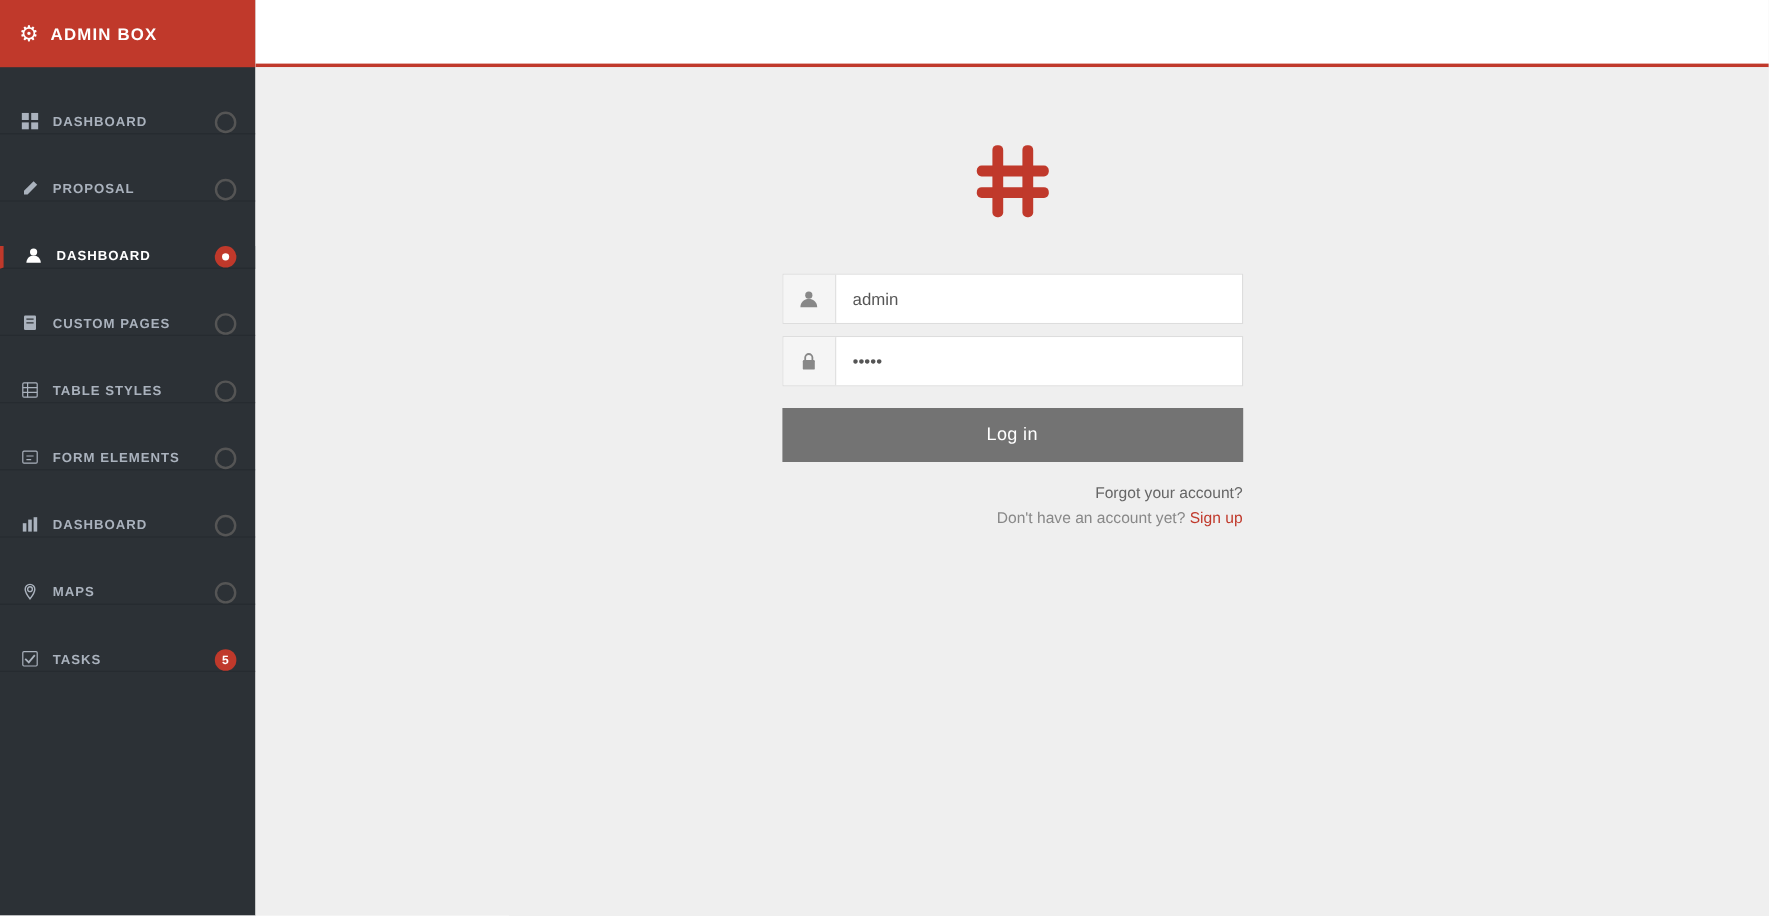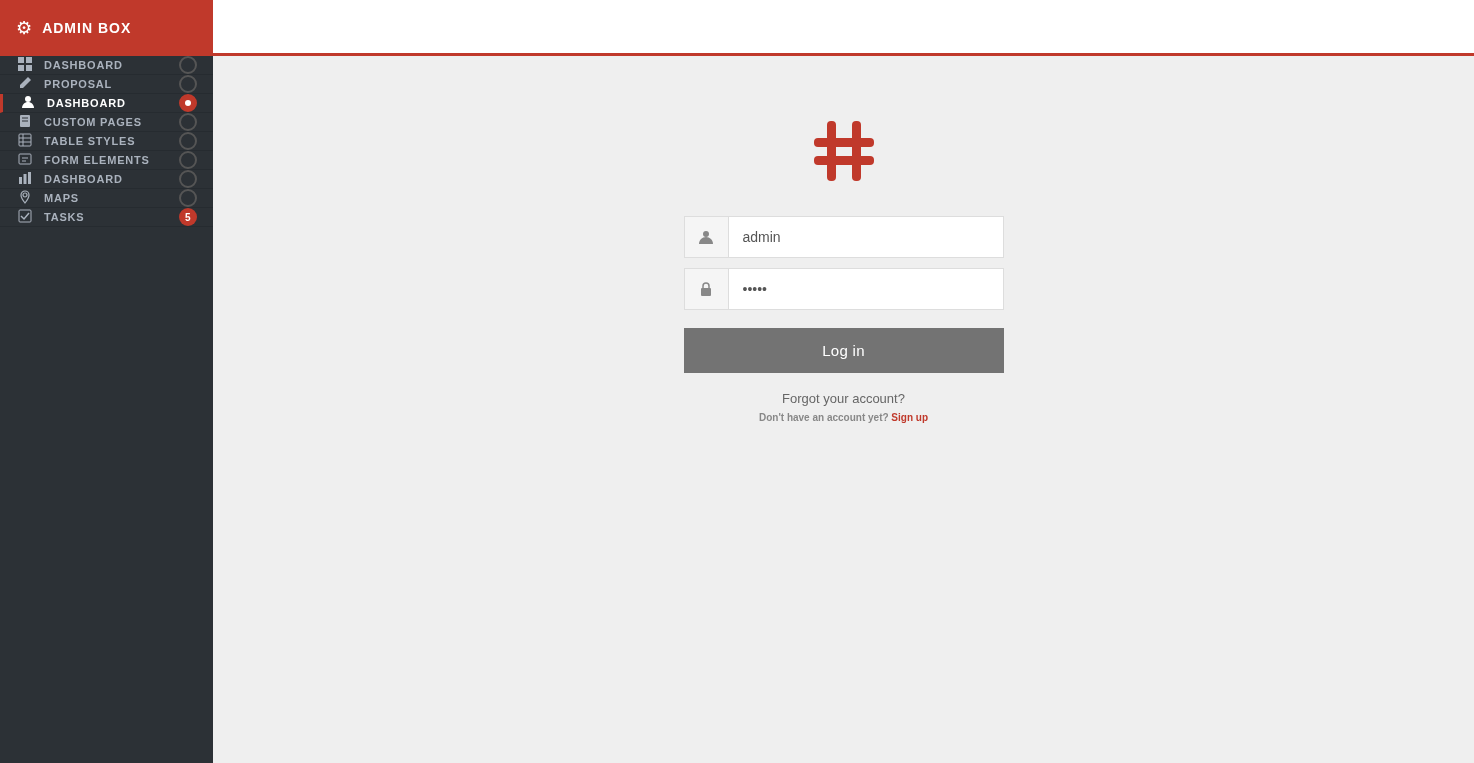--- a/index.html
+++ b/index.html
@@ -41,20 +41,21 @@
       align-items: center;
       justify-content: space-between;
       padding: 0 16px;
       color: #aab2bd;
       cursor: pointer;
       font-size: 12px;
       font-weight: bold;
       letter-spacing: 0.5px;
       border-bottom: 1px solid #262b30;
       transition: background 0.2s;
+      margin-top: 37px;
     }
 
     .sidebar-item.active {
       background: #2c3136;
       color: #ffffff;
       border-left: 3px solid #c0392b;
     }
 
     .sidebar-item .item-left {
       display: flex;
@@ -124,22 +125,23 @@
       align-items: center;
       justify-content: flex-start;
       padding-top: 60px;
       background: #efefef;
     }
 
     
     .login-form {
       display: flex;
       flex-direction: column;
-      align-items: center;
-      width: 320px;
+      align-items: flex-end;
+      width: 384px;
+      margin-top: 12px;
     }
 
     .input-group {
       width: 100%;
       display: flex;
       align-items: stretch;
       margin-bottom: 10px;
       border: 1px solid #ddd;
       background: white;
     }
@@ -180,23 +182,22 @@
     }
 
     .forgot-password {
       color: #666;
       font-size: 13px;
       margin-bottom: 6px;
       cursor: pointer;
     }
 
     .register-text {
-      font-size: 10px;
+      font-size: 13px;
       color: #888;
-      font-weight: bold;
     }
 
     .register-text a {
       color: #c0392b;
       text-decoration: none;
     }
 
     
     .hash-logo {
       display: inline-block;

